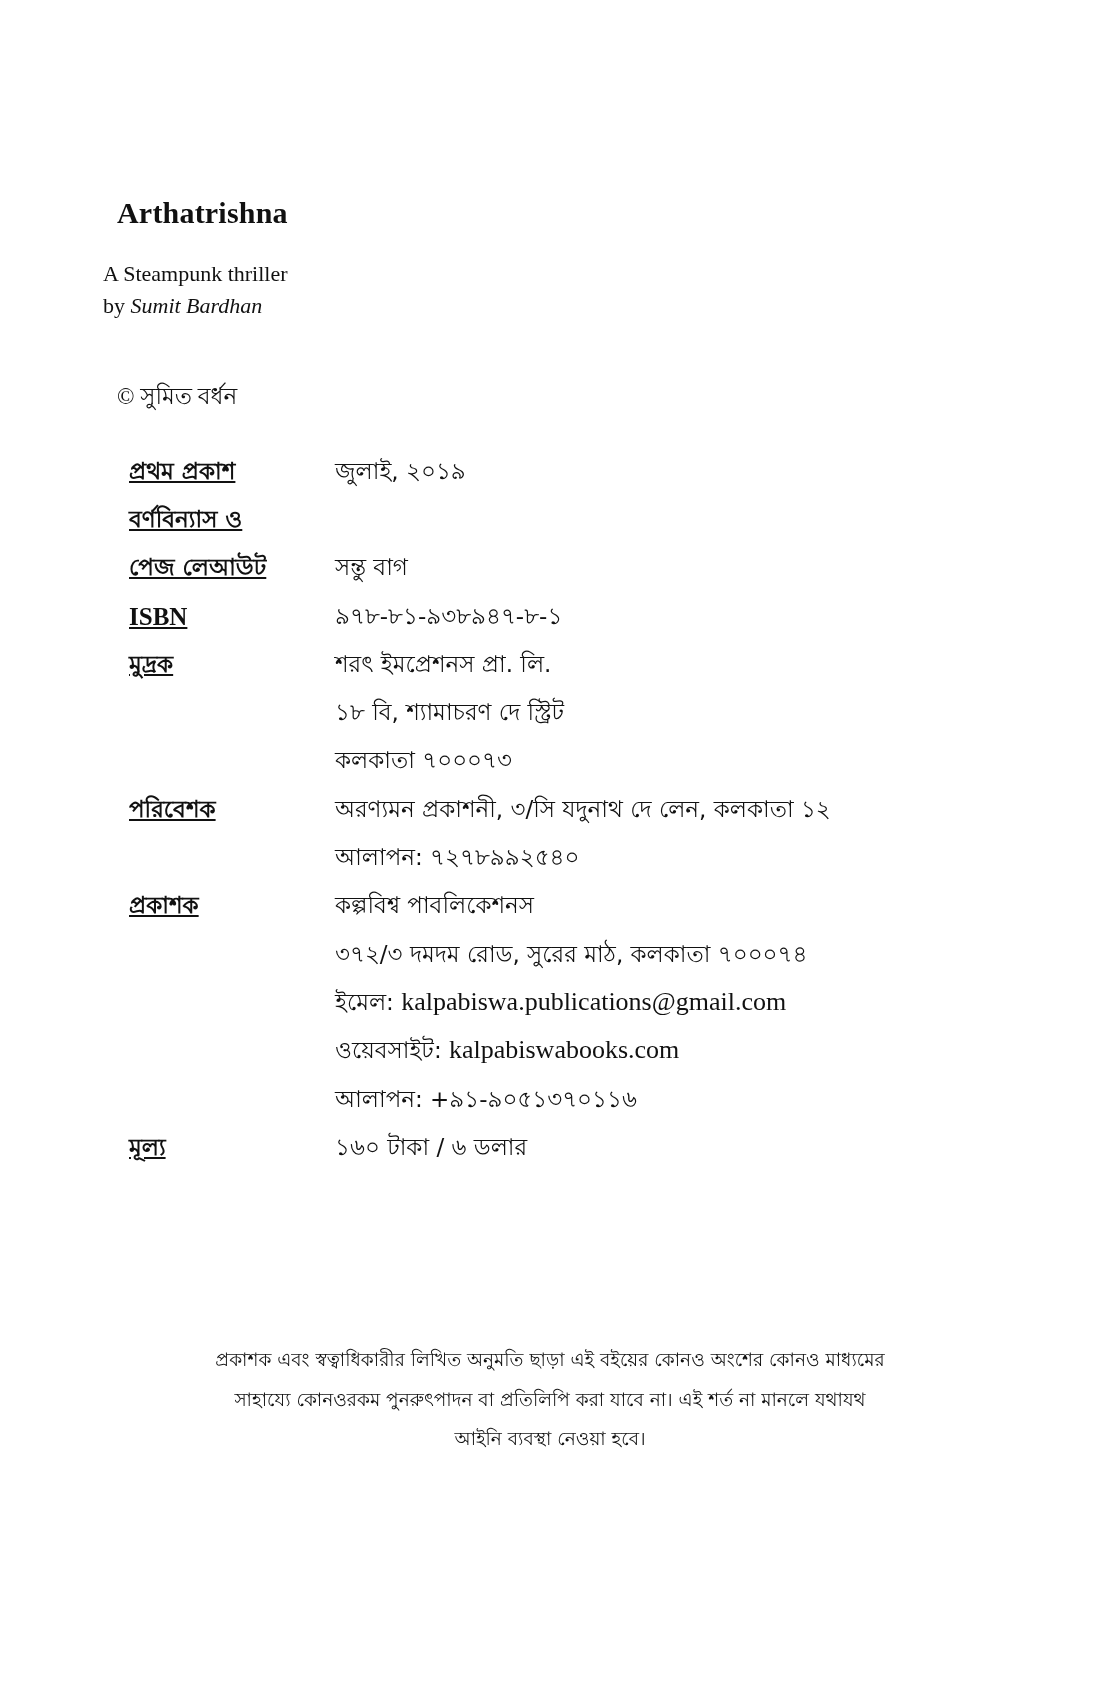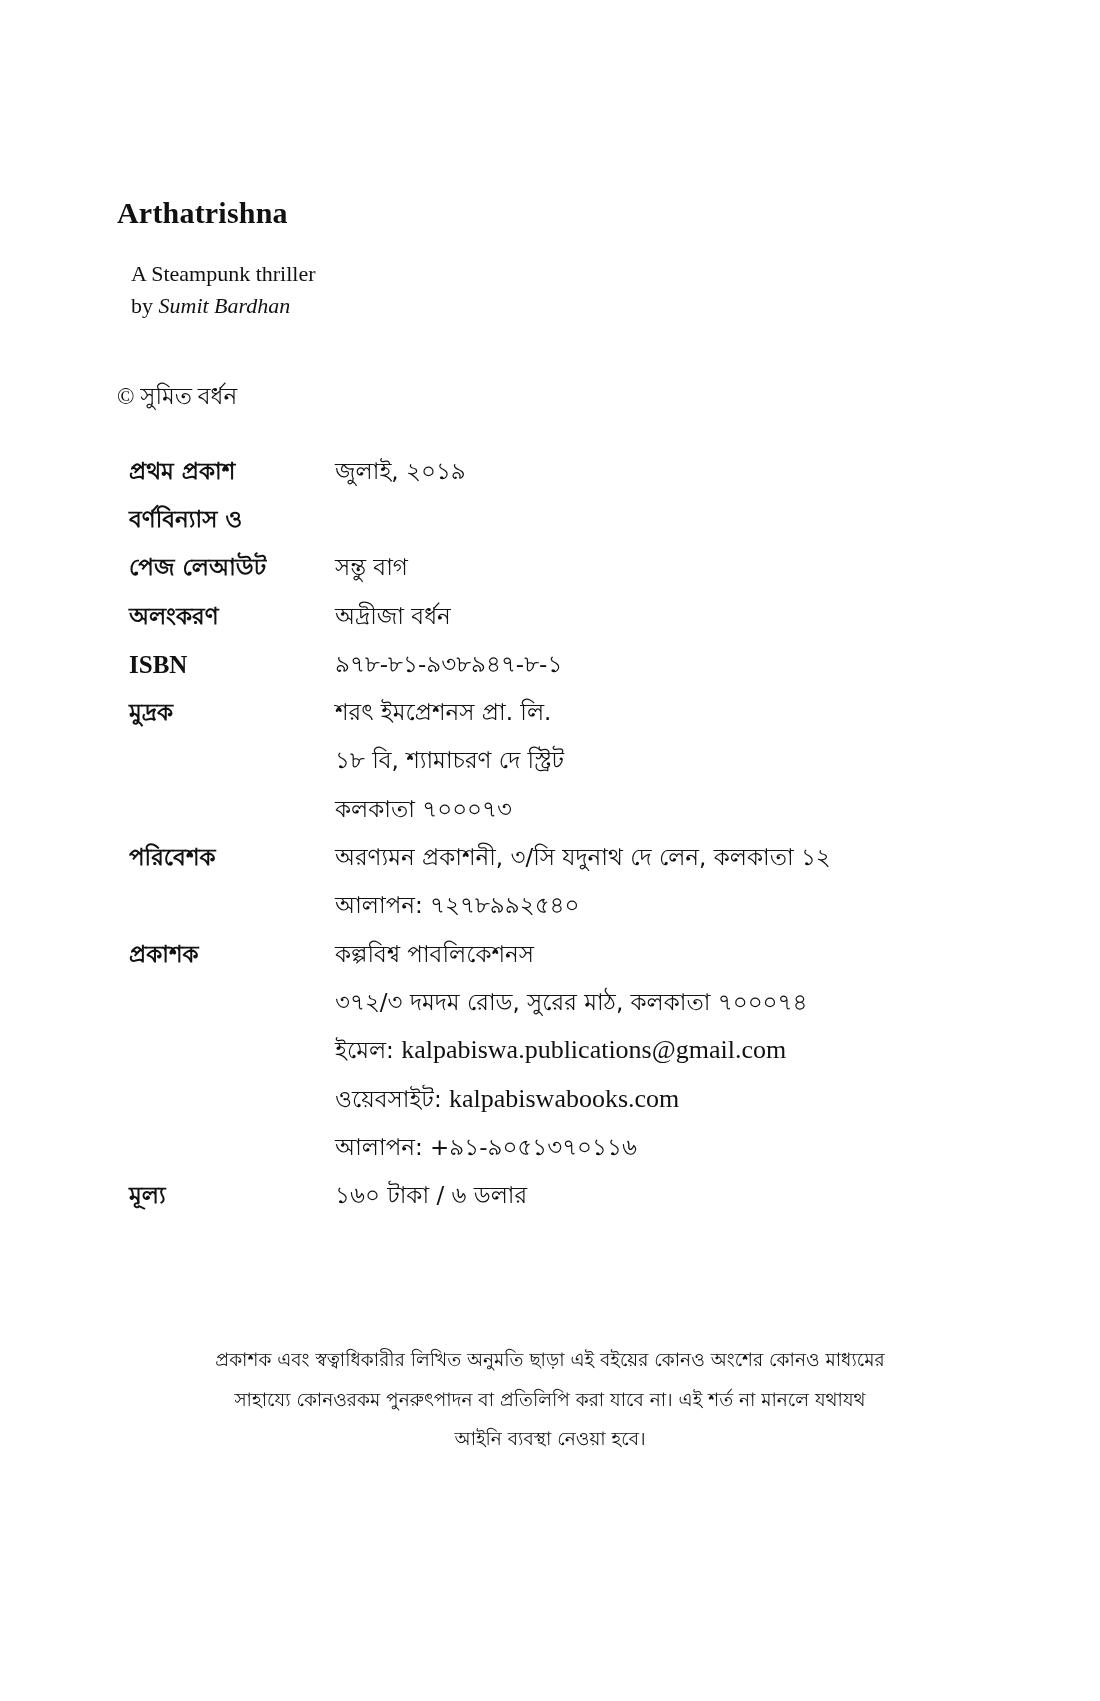--- a/index.html
+++ b/index.html
@@ -4,37 +4,37 @@
 <style>
   html, body { margin: 0; padding: 0; background: #ffffff; }
   body { width: 1100px; height: 1701px; position: relative; overflow: hidden; color: #111; }
   .page { position: absolute; left: 0; top: 0; width: 1100px; height: 1701px; }
   .title {
     position: absolute; left: 117px; top: 196px;
     font-family: "Liberation Serif", "DejaVu Serif", serif;
     font-weight: bold; font-size: 30px; letter-spacing: 0.2px;
   }
   .subtitle {
-    position: absolute; left: 131px; top: 258px;
+    position: absolute; left: 103px; top: 258px;
     font-family: "Liberation Serif", "DejaVu Serif", serif;
     font-size: 22px; line-height: 32px;
   }
   .subtitle em { font-style: italic; }
   .copyright {
     position: absolute; left: 117px; top: 378px;
     font-family: Liberation Serif, serif;
     font-size: 23px;
   }
   .info {
     position: absolute; left: 129px; top: 448px;
     font-family: "DejaVu Sans", "Liberation Sans", sans-serif;
     font-size: 23px;
   }
   .row { display: flex; height: 48.3px; align-items: center; }
-  .label { width: 206px; font-weight: bold; }
+  .label { width: 206px; font-weight: bold; text-decoration: underline; }
   .label.latin { font-family: "Liberation Serif", "DejaVu Serif", serif; font-size: 25px; }
   .value { white-space: nowrap; }
   .value .latin { font-family: "Liberation Serif", "DejaVu Serif", serif; font-size: 26px; }
   .notice {
     position: absolute; left: 0; width: 1100px; top: 1340px;
     text-align: center;
     font-family: "DejaVu Sans", "Liberation Sans", sans-serif;
     font-size: 18.5px; line-height: 39.5px;
   }
 </style>
@@ -60,24 +60,20 @@
       <div class="label">প্রথম প্রকাশ</div>
       <div class="value">জুলাই, ২০১৯</div>
     </div>
     <div class="row">
       <div class="label">বর্ণবিন্যাস ও</div>
       <div class="value"></div>
     </div>
     <div class="row">
       <div class="label">পেজ লেআউট</div>
       <div class="value">সন্তু বাগ</div>
-    </div>
-    <div class="row">
-      <div class="label">অলংকরণ</div>
-      <div class="value">অদ্রীজা বর্ধন</div>
     </div>
     <div class="row">
       <div class="label latin">ISBN</div>
       <div class="value">৯৭৮-৮১-৯৩৮৯৪৭-৮-১</div>
     </div>
     <div class="row">
       <div class="label">মুদ্রক</div>
       <div class="value">শরৎ ইমপ্রেশনস প্রা. লি.</div>
     </div>
     <div class="row">

